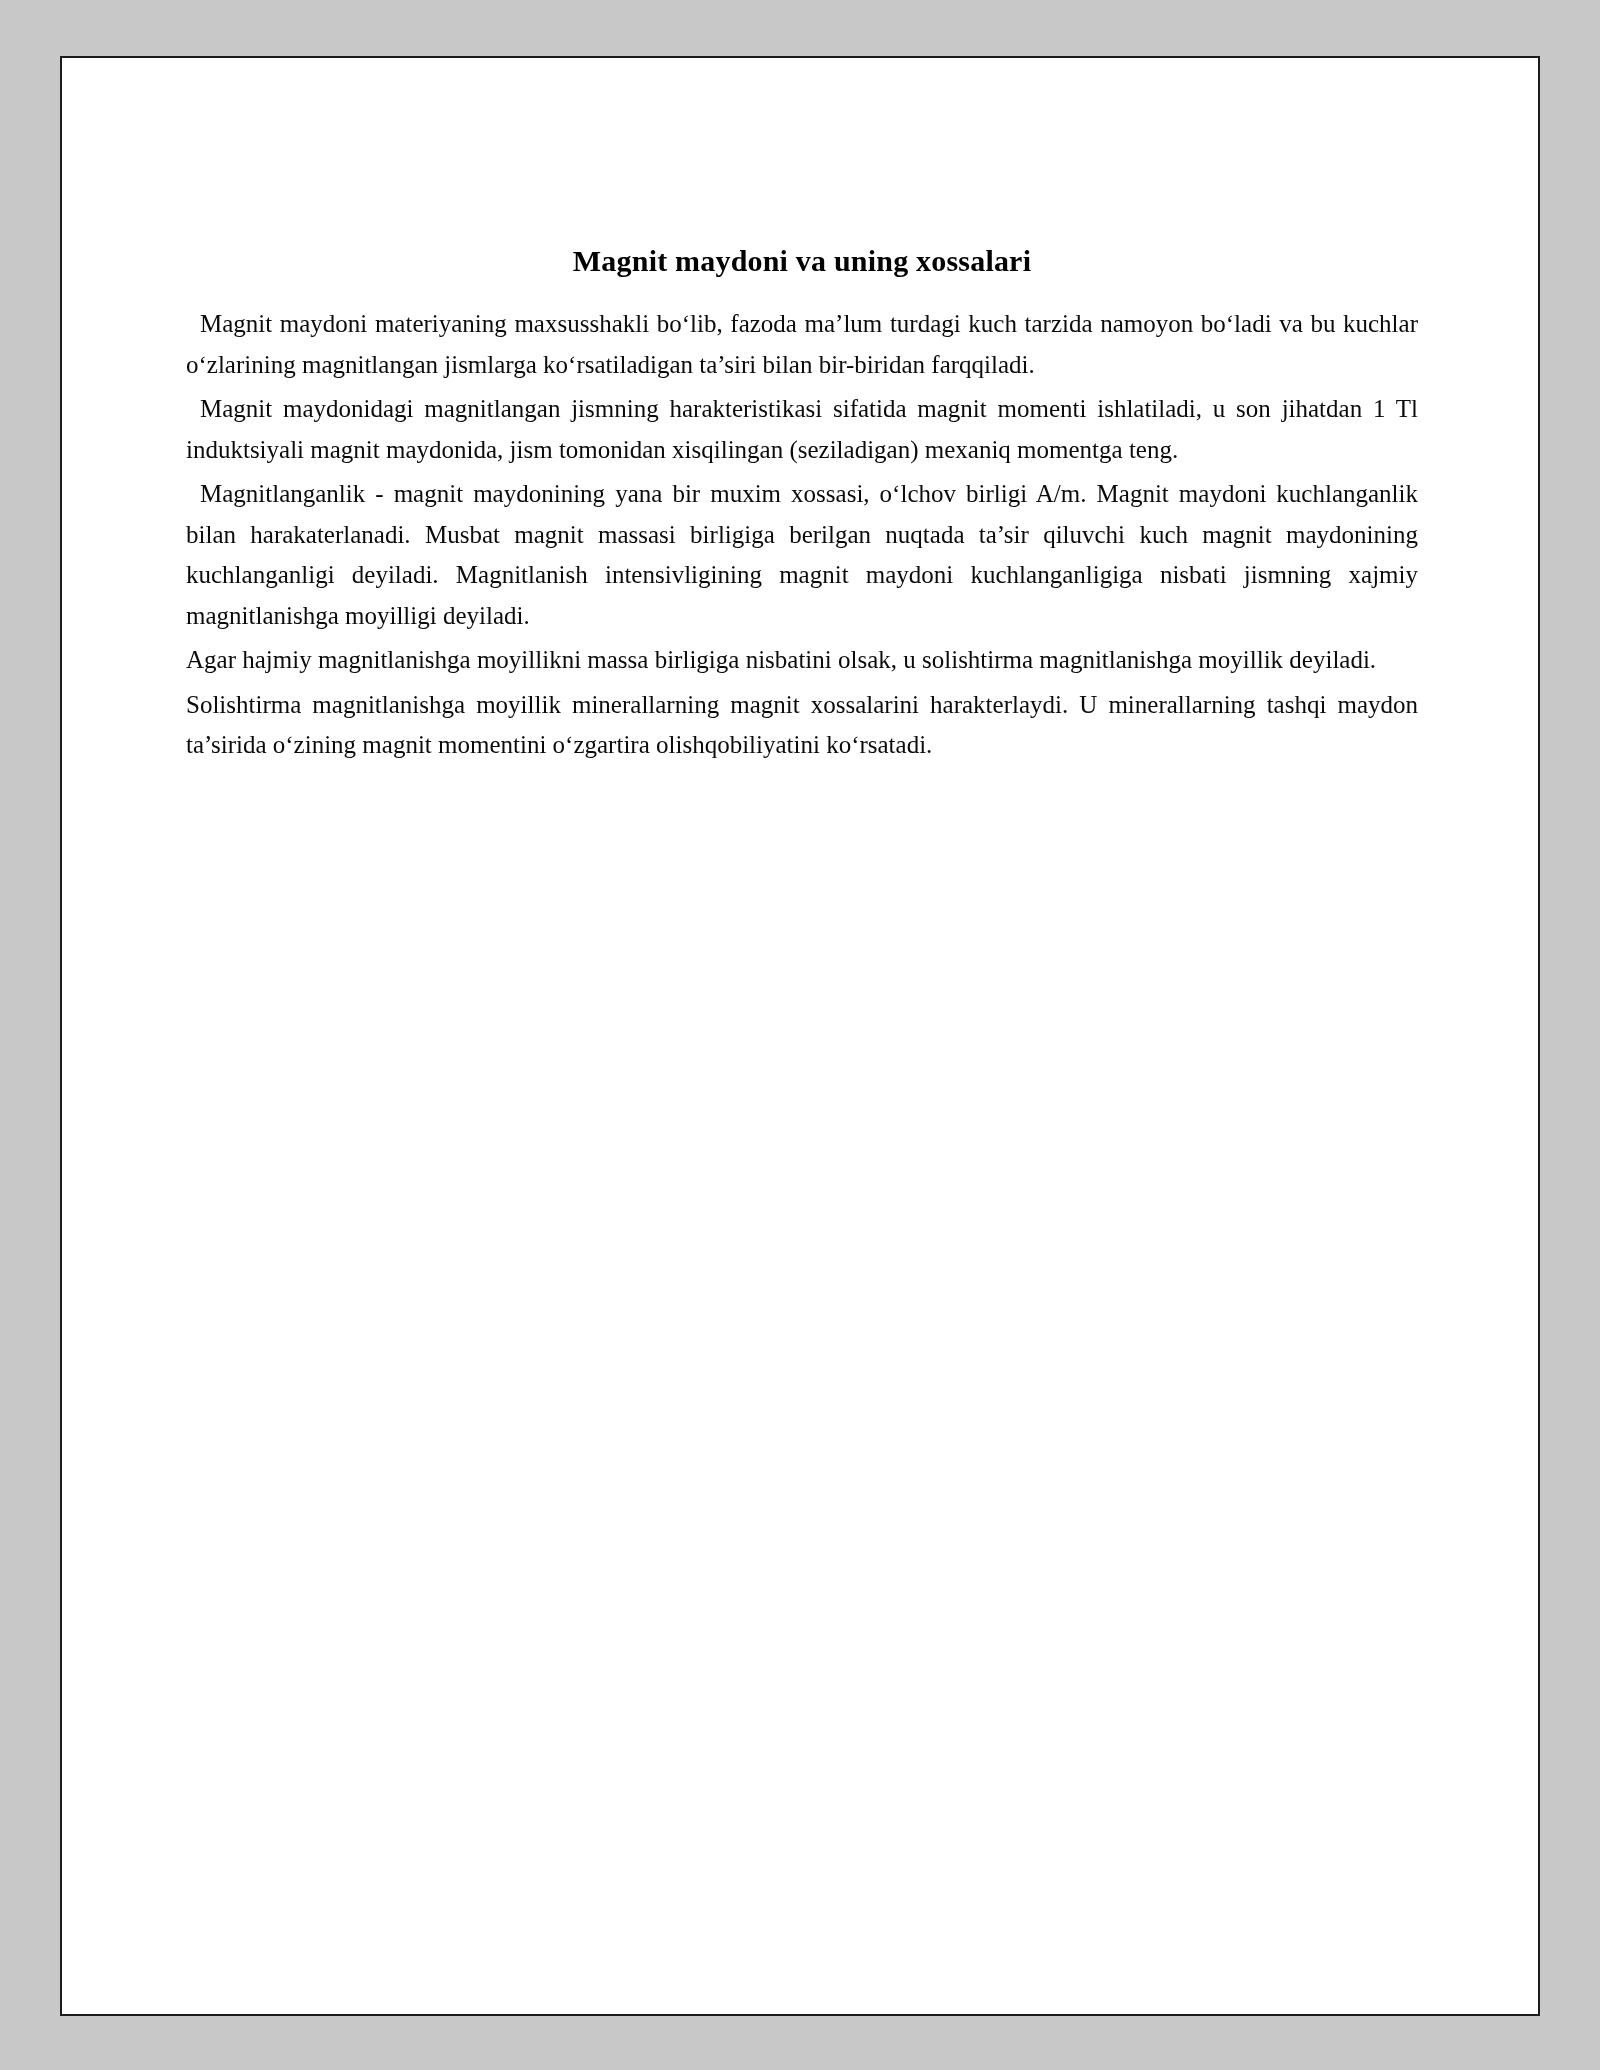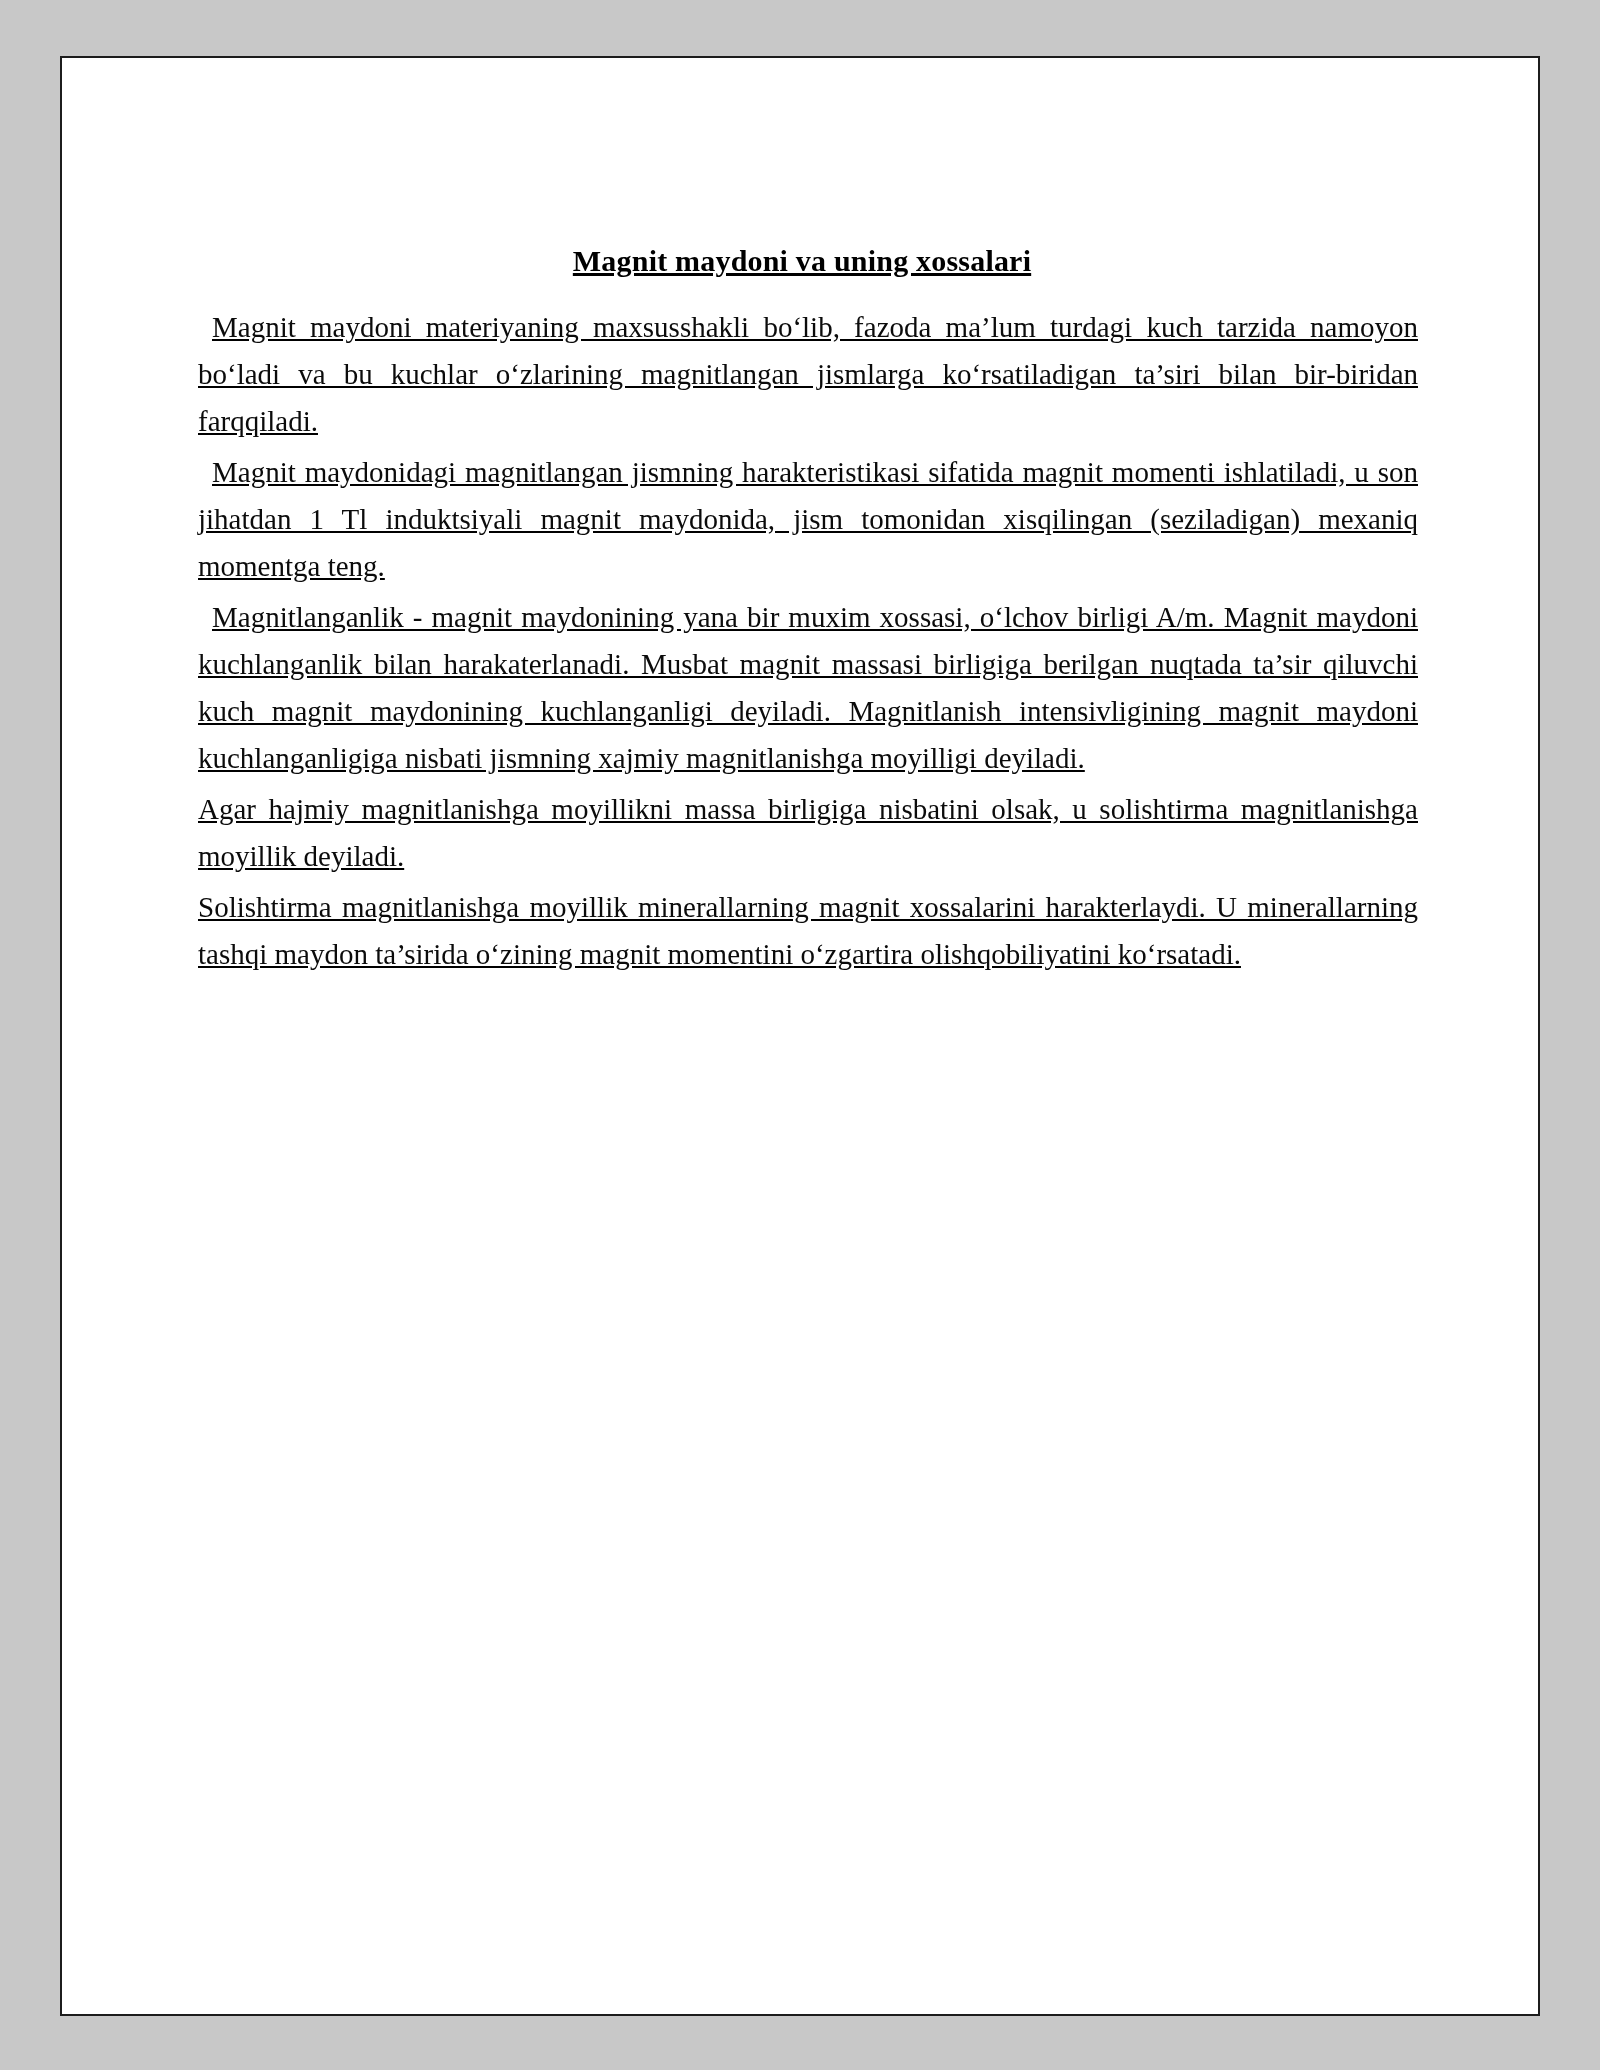--- a/index.html
+++ b/index.html
@@ -63,37 +63,36 @@
     position: absolute;
     left: 0; top: 2016px;
     width: 1600px; height: 54px;
     background: #c8c8c8;
   }
   .doc-body {
     position: absolute;
     left: 184px;
     top: 242px;
     width: 1232px;
-    text-decoration: underline;
   }
   .doc-title {
     font-size: 30px;
     font-weight: bold;
     text-align: center;
     color: #000000;
     margin: 0 0 26px 0;
     letter-spacing: 0.2px;
   }
   p.para {
-    font-size: 29px;
+    font-size: 25px;
     line-height: 1.62;
     color: #0b0b0b;
     text-align: justify;
     text-justify: inter-word;
-    margin: 0 0 4px 12px;
+    margin: 0 0 4px 0;
     -webkit-hyphens: none;
     hyphens: none;
   }
   p.indent {
     text-indent: 14px;
   }
   sup {
     font-size: 0.62em;
     vertical-align: super;
     line-height: 0;

